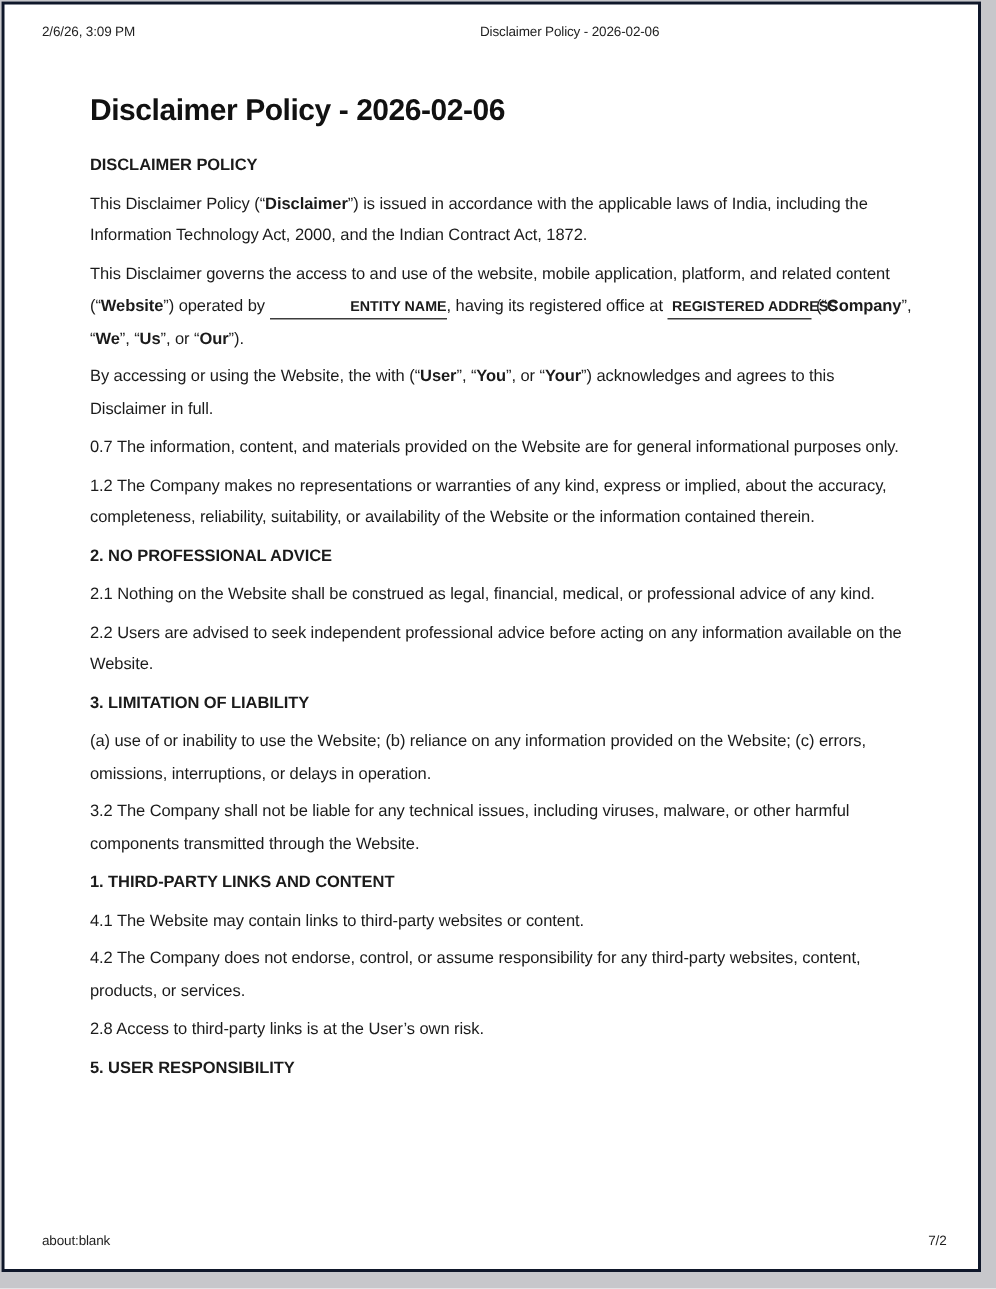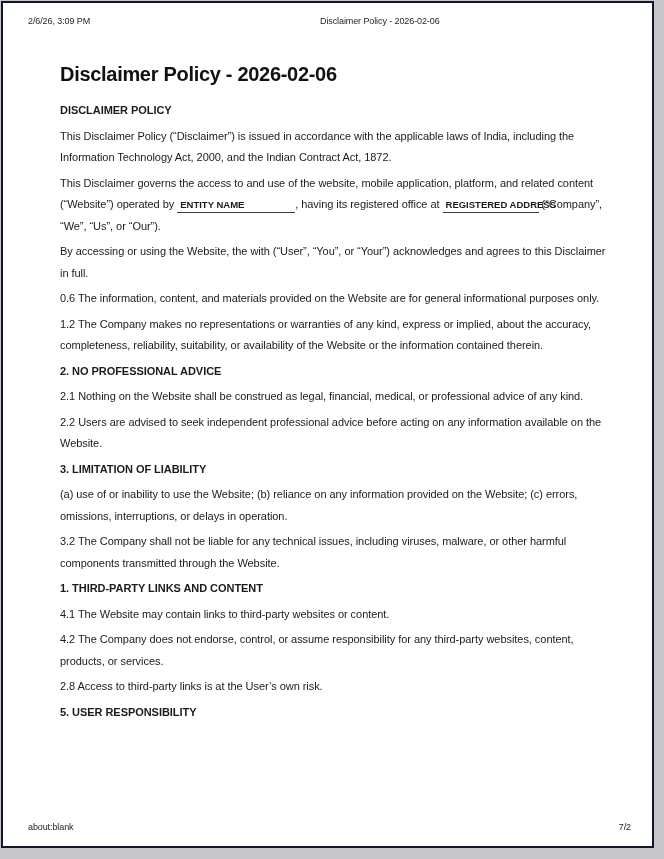--- a/index.html
+++ b/index.html
@@ -39,51 +39,52 @@
   .doc-title {
     font-size:20px;
     font-weight:bold;
     line-height:26px;
     letter-spacing:-0.3px;
     margin:0 0 13px 0;
     color:#111;
   }
   .block { margin:0 0 4px 0; }
   .heading { font-weight:bold; }
-  .b { font-weight:normal; }
+  .b { font-weight:bold; }
   .field {
     display:inline-block;
     font-weight:bold;
     font-size:9.5px;
     line-height:12px;
     letter-spacing:0;
     border-bottom:1px solid #3c3c3c;
     padding:0 0 1px 3px;
     vertical-align:baseline;
     white-space:nowrap;
     box-sizing:border-box;
+    text-align:right;
   }
 </style>
 </head>
 <body>
 
 <div class="page">
 
   <span class="chrome-text hdr-date">2/6/26, 3:09 PM</span>
 
   <span class="chrome-text hdr-title">Disclaimer Policy - 2026-02-06</span>
 
   <div class="content">
     <h1 class="doc-title">Disclaimer Policy - 2026-02-06</h1>
     <div id="doc-blocks">
         <p class="block heading"><span>DISCLAIMER POLICY</span></p>
         <p class="block"><span>This Disclaimer Policy (“</span><span class="b">Disclaimer</span><span>”) is issued in accordance with the applicable laws of India, including the Information Technology Act, 2000, and the Indian Contract Act, 1872.</span></p>
         <p class="block"><span>This Disclaimer governs the access to and use of the website, mobile application, platform, and related content (“</span><span class="b">Website</span><span>”) operated by </span><span class="field" style="width: 118px;">ENTITY NAME</span><span>, having its registered office at </span><span class="field" style="width: 96px;">REGISTERED ADDRESS</span><span> (“</span><span class="b">Company</span><span>”, “</span><span class="b">We</span><span>”, “</span><span class="b">Us</span><span>”, or “</span><span class="b">Our</span><span>”).</span></p>
         <p class="block"><span>By accessing or using the Website, the with (“</span><span class="b">User</span><span>”, “</span><span class="b">You</span><span>”, or “</span><span class="b">Your</span><span>”) acknowledges and agrees to this Disclaimer in full.</span></p>
-        <p class="block"><span>0.6 The information, content, and materials provided on the Website are for general informational purposes only.</span></p>
+        <p class="block"><span>0.7 The information, content, and materials provided on the Website are for general informational purposes only.</span></p>
         <p class="block"><span>1.2 The Company makes no representations or warranties of any kind, express or implied, about the accuracy, completeness, reliability, suitability, or availability of the Website or the information contained therein.</span></p>
         <p class="block heading"><span>2. NO PROFESSIONAL ADVICE</span></p>
         <p class="block"><span>2.1 Nothing on the Website shall be construed as legal, financial, medical, or professional advice of any kind.</span></p>
         <p class="block"><span>2.2 Users are advised to seek independent professional advice before acting on any information available on the Website.</span></p>
         <p class="block heading"><span>3. LIMITATION OF LIABILITY</span></p>
         <p class="block"><span>(a) use of or inability to use the Website; (b) reliance on any information provided on the Website; (c) errors, omissions, interruptions, or delays in operation.</span></p>
         <p class="block"><span>3.2 The Company shall not be liable for any technical issues, including viruses, malware, or other harmful components transmitted through the Website.</span></p>
         <p class="block heading"><span>1. THIRD-PARTY LINKS AND CONTENT</span></p>
         <p class="block"><span>4.1 The Website may contain links to third-party websites or content.</span></p>
         <p class="block"><span>4.2 The Company does not endorse, control, or assume responsibility for any third-party websites, content, products, or services.</span></p>

